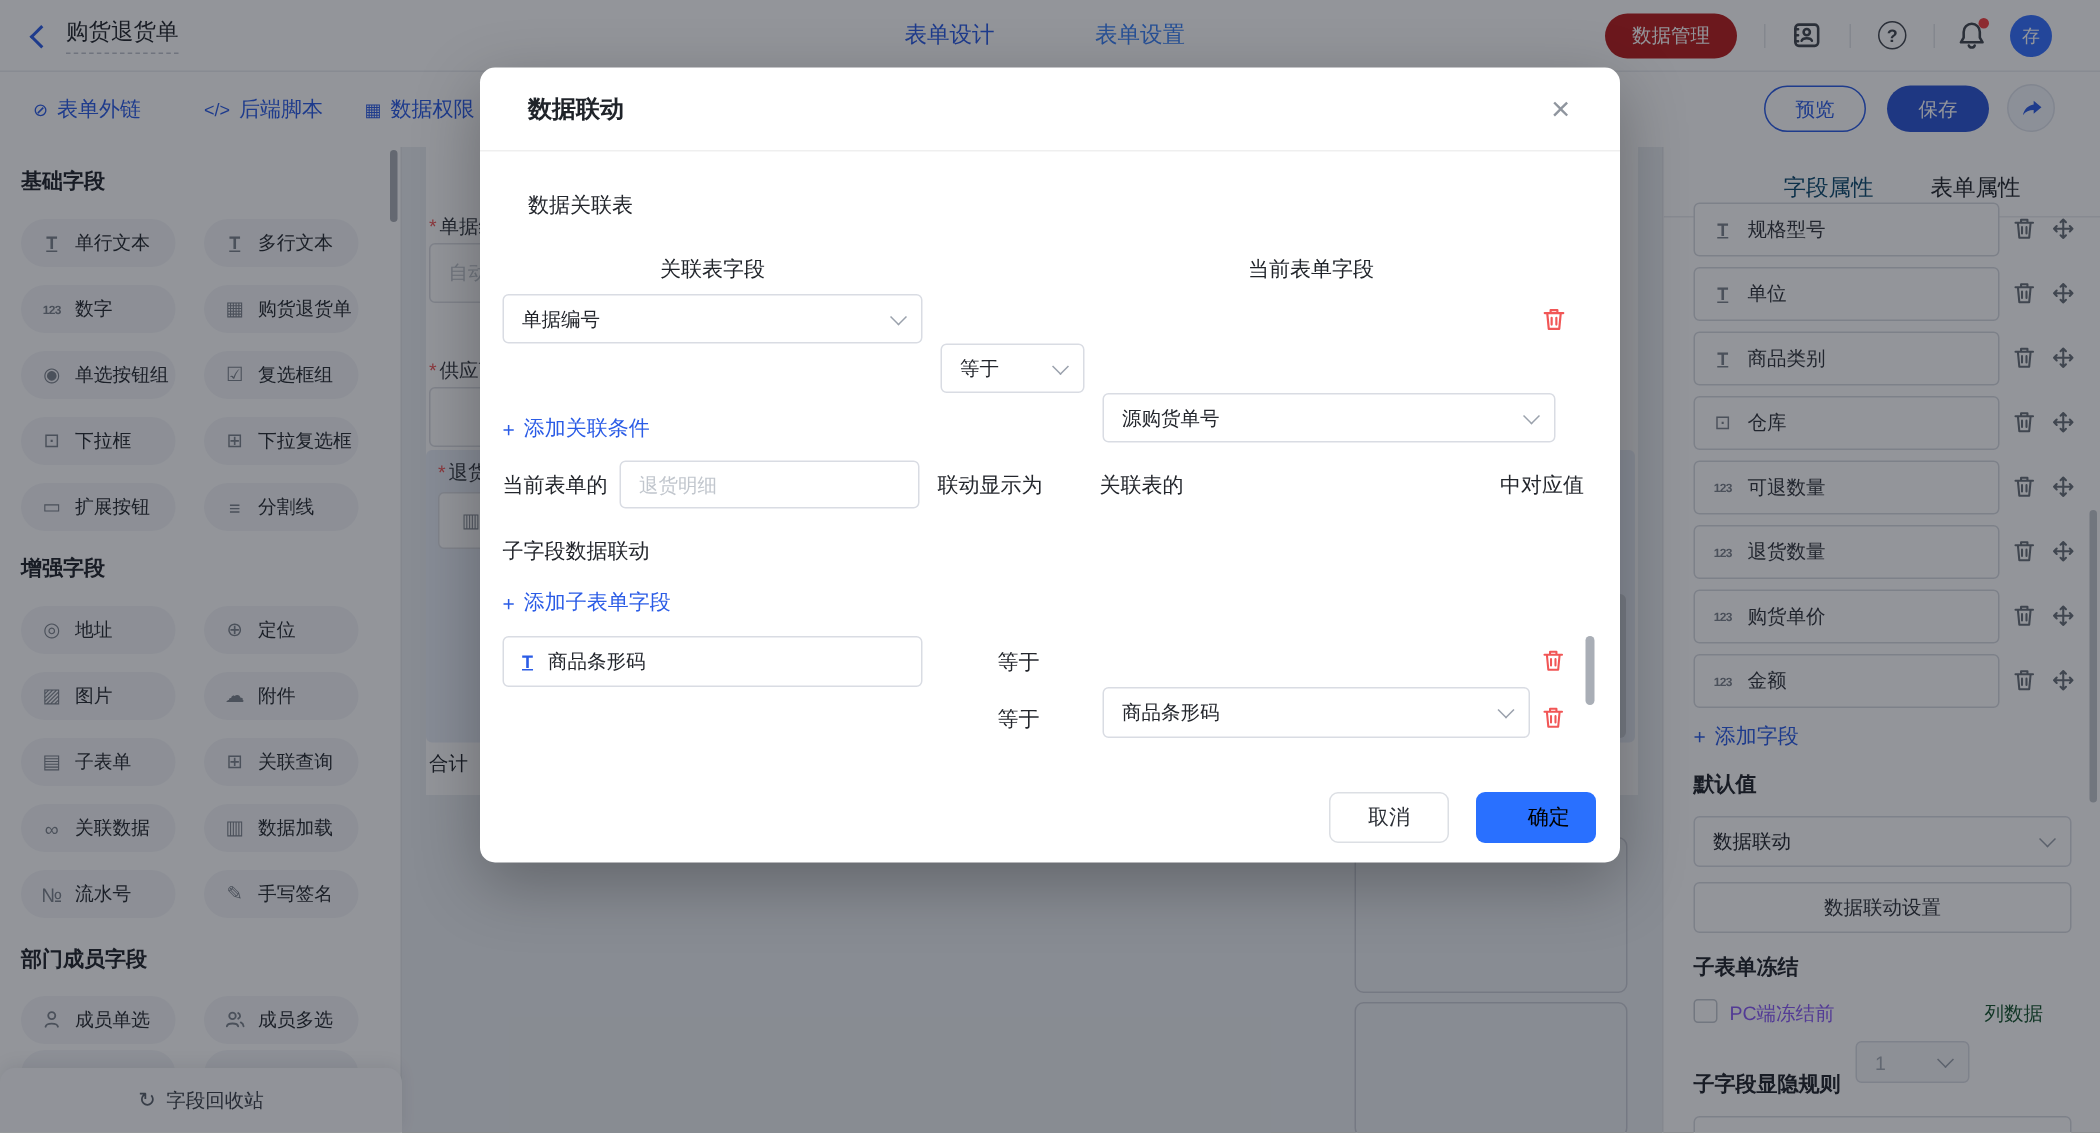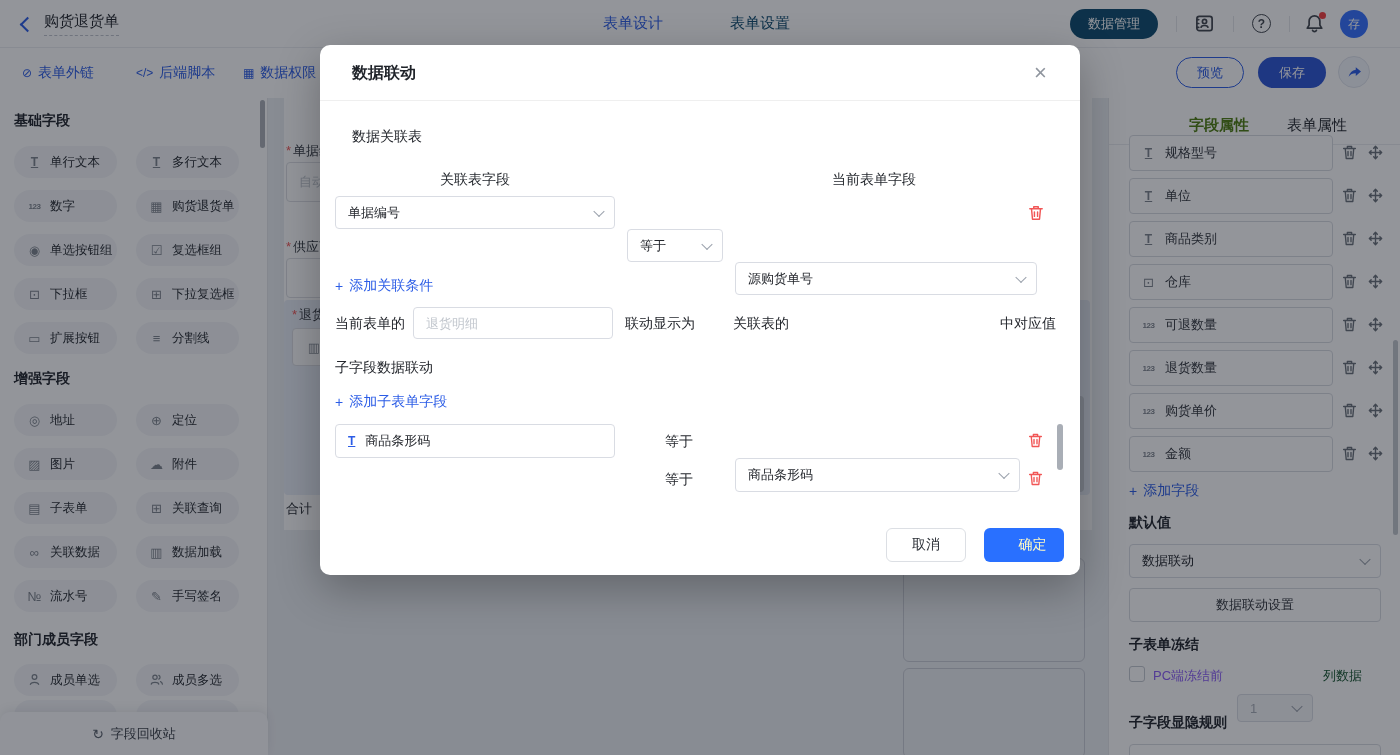--- a/index.html
+++ b/index.html
@@ -3,23 +3,23 @@
 <meta charset="utf-8">
 <style>
   html,body{margin:0;padding:0;background:#555;}
   .stage{position:relative;width:1400px;height:755px;overflow:hidden;background:#eceef2;
          font-family:"Liberation Sans","DejaVu Sans",sans-serif;-webkit-font-smoothing:antialiased;}
   .abs{position:absolute;box-sizing:border-box;}
   
   .topbar{left:0;top:0;width:1400px;height:48px;background:#fff;border-bottom:1px solid #ebedf1;z-index:2;}
   .chev-left{width:9px;height:9px;border-left:2px solid #2b5ce6;border-bottom:2px solid #2b5ce6;transform:rotate(45deg);}
   .doc-title{font-size:15px;color:#1f2329;padding-bottom:4px;border-bottom:1px dashed #bfc4cc;}
-  .tab{font-size:15px;color:#0c4a6e;cursor:default;}
+  .tab{font-size:15px;color:#3b82f6;cursor:default;}
   .tab.active{color:#2b5ce6;}
-  .pill-green{background:#0c4a6e;color:#fff;font-size:13px;border-radius:16px;height:30px;display:flex;align-items:center;justify-content:center;}
+  .pill-green{background:#b91c1c;color:#fff;font-size:13px;border-radius:16px;height:30px;display:flex;align-items:center;justify-content:center;}
   .tb-sep{width:1px;height:16px;background:#e3e5e9;top:16px;}
   .help-circle{width:19px;height:19px;border:1.6px solid #40454d;border-radius:50%;display:flex;align-items:center;justify-content:center;font-size:12px;color:#40454d;font-weight:700;}
   .avatar{width:28px;height:28px;border-radius:50%;background:#3370ff;color:#fff;font-size:12px;display:flex;align-items:center;justify-content:center;}
   .dot{width:7px;height:7px;border-radius:50%;background:#f53f3f;}
   
   .toolbar{left:0;top:48px;width:1400px;height:50px;background:#fff;z-index:1;}
   .tlink{display:flex;align-items:center;gap:6px;color:#2b5ce6;font-size:14px;}
   .tlink .tic{font-size:12px;}
   .btn-outline{border:1px solid #2b5ce6;color:#2b5ce6;background:#fff;border-radius:16px;height:31px;display:flex;align-items:center;justify-content:center;font-size:13px;}
   .btn-save{background:#2b54d4;color:#fff;border-radius:16px;height:31px;display:flex;align-items:center;justify-content:center;font-size:13px;}
@@ -42,21 +42,21 @@
   .req{color:#f15656;margin-right:2px;}
   .cin{border:1px solid #dcdfe4;border-radius:4px;background:#fff;font-size:13px;color:#23262c;
        display:flex;align-items:center;padding:0 12px;}
   .ph{color:#c1c6cd;}
   .selblock{background:#e9eef7;border-radius:4px;}
   .gbox{background:#ccd1d9;border-radius:4px;}
   .obox{border:1px solid #c9cdd5;border-radius:6px;}
   
   .rp{left:1108px;top:98px;width:292px;height:657px;background:#fff;border-left:1px solid #e4e6ea;overflow:hidden;}
   .rp-tab{font-size:15px;color:#1f2329;}
-  .rp-tab.active{color:#4d7c0f;font-weight:700;}
+  .rp-tab.active{color:#0c4a6e;font-weight:400;}
   .rp-underline{background:#2b5ce6;border-radius:2px;}
   .rp-line{background:#e9ebee;}
   .fieldbox{width:204px;height:36px;border:1px solid #d8dbe1;border-radius:4px;background:#fff;
             display:flex;align-items:center;gap:8px;padding-left:10px;font-size:13px;color:#30343b;}
   .mini-ic{color:#687078;}
   .blue-link{color:#2b5ce6;font-size:14px;display:flex;align-items:center;gap:6px;}
   .dd{background:#fff;border:1px solid #d9dce3;border-radius:4px;display:flex;align-items:center;
       padding:0 26px 0 12px;font-size:13px;color:#23262c;position:relative;}
   .chev{position:absolute;right:11px;top:50%;width:7px;height:7px;border-right:1.6px solid #9aa1ac;border-bottom:1.6px solid #9aa1ac;transform:translateY(-70%) rotate(45deg);}
   .btn-plain{border:1px solid #d8dbe1;border-radius:4px;background:#fff;font-size:13px;color:#30343b;display:flex;align-items:center;justify-content:center;}
@@ -68,21 +68,21 @@
   .modal{left:320px;top:45px;width:760px;height:530px;background:#fff;border-radius:10px;z-index:20;
          box-shadow:0 14px 44px rgba(0,0,0,.28);}
   .m-title{font-size:16px;font-weight:600;color:#1f2329;}
   .m-close{font-size:22px;color:#8f959e;line-height:1;}
   .m-div{left:0;top:55px;width:760px;height:1px;background:#efefef;}
   .m-label{font-size:14px;color:#23262c;}
   .m-colhead{font-size:14px;color:#1f2329;text-align:center;}
   .tin{border:1px solid #d9dce3;border-radius:4px;font-size:13px;padding:0 12px;color:#23262c;font-family:inherit;outline:none;}
   .tin::placeholder{color:#c1c6cd;}
   .ticon-blue{color:#2b5ce6;font-weight:600;font-size:12px;text-decoration:underline;}
-  .btn-ok{background:#2970ff;color:#fef9c3;border-radius:6px;font-size:14px;display:flex;align-items:center;justify-content:center;padding-left:17px;}
+  .btn-ok{background:#2970ff;color:#000000;border-radius:6px;font-size:14px;display:flex;align-items:center;justify-content:center;padding-left:17px;}
   .btn-cancel{background:#fff;border:1px solid #dcdfe4;color:#2b2f36;border-radius:6px;font-size:14px;display:flex;align-items:center;justify-content:center;}
   .svg-stroke{fill:none;stroke:currentColor;stroke-width:1.3;stroke-linecap:round;stroke-linejoin:round;}
   .svg-fill{fill:currentColor;stroke:none;}
   .c-danger{color:#f15656;}
   .c-gray{color:#687078;}
 </style>
 </head>
 <body>
 
 <svg style="position:absolute;width:0;height:0;overflow:hidden" aria-hidden="true">

